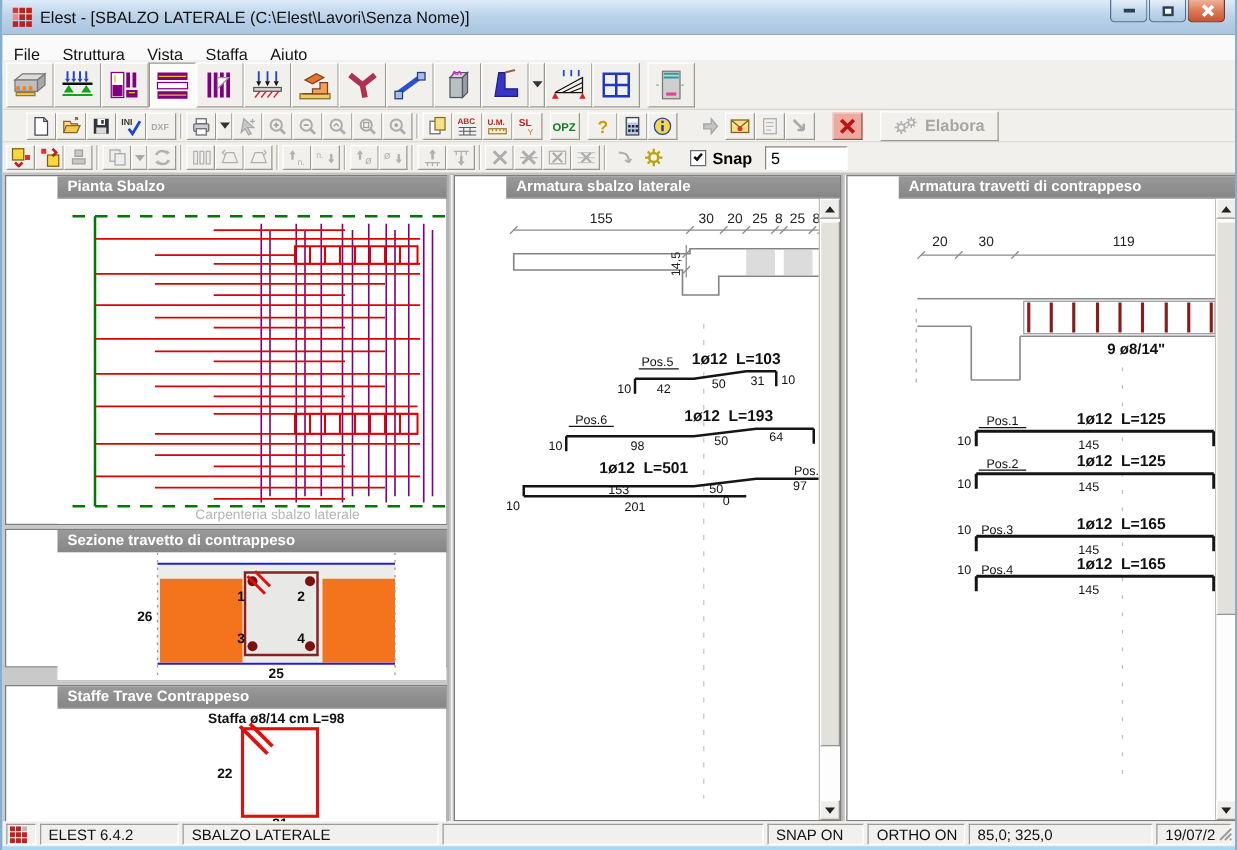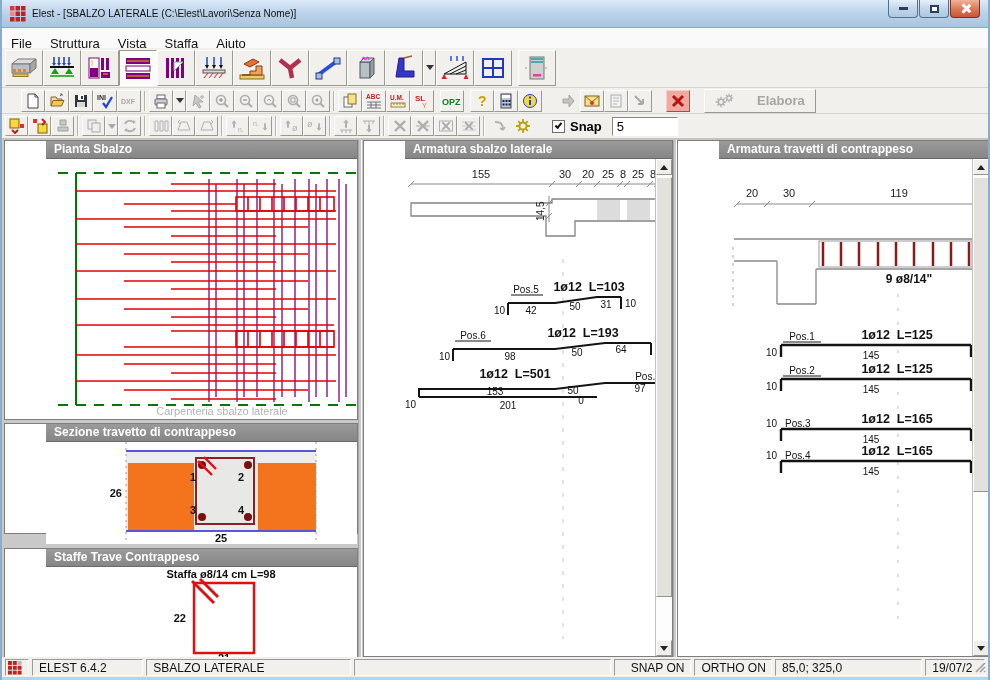--- a/index.html
+++ b/index.html
@@ -6,21 +6,21 @@
   html,body { width: 990px; height: 680px; }
   body { font-family: "Liberation Sans", sans-serif; font-size: 13px; background:#e0e0e0; }
   #win { position:relative; width:990px; height:680px; background:#f1f0ed;
          border-left:2px solid #87aecf; border-right:2px solid #87aecf; overflow:hidden; }
 
   
   #titlebar { position:absolute; left:0; top:0; width:100%; height:28px;
     background:linear-gradient(#dcebf9, #bdd4ea 45%, #a9c4de); border-bottom:1px solid #8aa9c6;
     display:flex; align-items:center; }
   #titlebar .appicon { margin:0 6px 0 8px; width:16px; height:16px; }
-  #titlebar .title { color:#111; font-size:10px; white-space:nowrap; }
+  #titlebar .title { color:#111; font-size:13px; white-space:nowrap; }
   #winbtns { position:absolute; right:8px; top:0; display:flex; }
   .wbtn { width:30px; height:18px; border:1px solid #51708f; border-top:none;
     border-radius:0 0 4px 4px; background:linear-gradient(#e7f0f9,#c2d6ea 50%,#aec8e0);
     display:flex; align-items:center; justify-content:center; margin-left:1px; cursor:default; }
   .wbtn.close { background:linear-gradient(#f0b29c,#dd7a57 50%,#c85437); border-color:#7e3222; }
   .glyph-min { width:9px; height:3px; background:#27405c; }
   .glyph-max { width:9px; height:8px; border:2px solid #27405c; background:#fff; }
   .glyph-x { position:relative; width:11px; height:11px; }
   .glyph-x::before,.glyph-x::after{content:"";position:absolute;left:5px;top:0;width:2.5px;height:11px;background:#fff;}
   .glyph-x::before{transform:rotate(45deg);} .glyph-x::after{transform:rotate(-45deg);}
@@ -43,21 +43,21 @@
   .sm { width:24px; height:22px; margin-right:0px; }
   .tiny { width:23px; height:20px; }
   .drop { width:13px; height:36px; }
   .drop.sm2 { height:22px; }
   .drop.t3 { height:20px; }
   .caret { width:0; height:0; border-left:4px solid transparent; border-right:4px solid transparent; border-top:5px solid #333; }
   .caret.dis { border-top-color:#a8a8a8; }
   .vsep { width:2px; height:20px; border-left:1px solid #b5b2aa; border-right:1px solid #fff; margin:0 3px; }
   .gap6 { width:6px; } .gap14 { width:14px; }
   .gray-ic { color:#adadad; }
-  #elabora { height:24px; padding:0 10px; display:flex; align-items:center; gap:22px;
+  #elabora { height:24px; padding:0 10px; display:flex; align-items:center; gap:5px;
     border:1px solid; border-color:#ffffff #9b988f #9b988f #ffffff; background:#f1f0ed;
     color:#a9a69e; font-weight:bold; font-size:13px; }
   #redx { background:#efa9a0; border-color:#f6cfc9 #a05048 #a05048 #f6cfc9; }
   .snapwrap { display:flex; align-items:center; margin-left:18px; }
   .cb { width:13px; height:13px; background:#fff; border:1px solid #6d6d6d; position:relative; display:inline-block; }
   .cb .check { position:absolute; left:2px; top:2px; width:7px; height:4px;
     border-left:2px solid #111; border-bottom:2px solid #111; transform:rotate(-50deg); }
   .snap-label { font-weight:bold; margin:0 10px 0 5px; font-size:13px; }
   .snap-input { width:66px; height:19px; border:1px solid; border-color:#8a887f #fff #fff #8a887f;
     background:#fff; font-family:"Liberation Sans",sans-serif; font-size:13px; padding-left:4px; }
@@ -963,21 +963,21 @@
           <rect x="5.5" y="5.5" width="4.5" height="4.5" fill="#c02020"></rect>
           <rect x="11" y="5.5" width="4.5" height="4.5" fill="#c02020"></rect>
         <rect x="0" y="11" width="4.5" height="4.5" fill="#c02020"></rect>
           <rect x="5.5" y="11" width="4.5" height="4.5" fill="#c02020"></rect>
           <rect x="11" y="11" width="4.5" height="4.5" fill="#c02020"></rect>
       </svg>
     </div>
     <div class="seg" style="width:112px;">ELEST 6.4.2</div>
     <div class="seg" style="width:206px;">SBALZO LATERALE</div>
     <div class="seg" style="width:258px;"></div>
-    <div class="seg" style="width:78px; text-align:right;">SNAP ON</div>
+    <div class="seg" style="width:78px; text-align:left;">SNAP ON</div>
     <div class="seg" style="width:78px; text-align:center;">ORTHO ON</div>
     <div class="seg" style="width:148px;">85,0; 325,0</div>
     <div style="flex:1"></div>
     <div class="seg" style="width:60px; margin-right:0;">19/07/2</div>
     <svg class="grip" width="12" height="12">
         <path d="M11 2L2 11M11 6L6 11M11 10l-1 1" stroke="#9a9a9a" stroke-width="1.5"></path>
       </svg>
   </div>
   <div id="bottomedge"></div>
 

